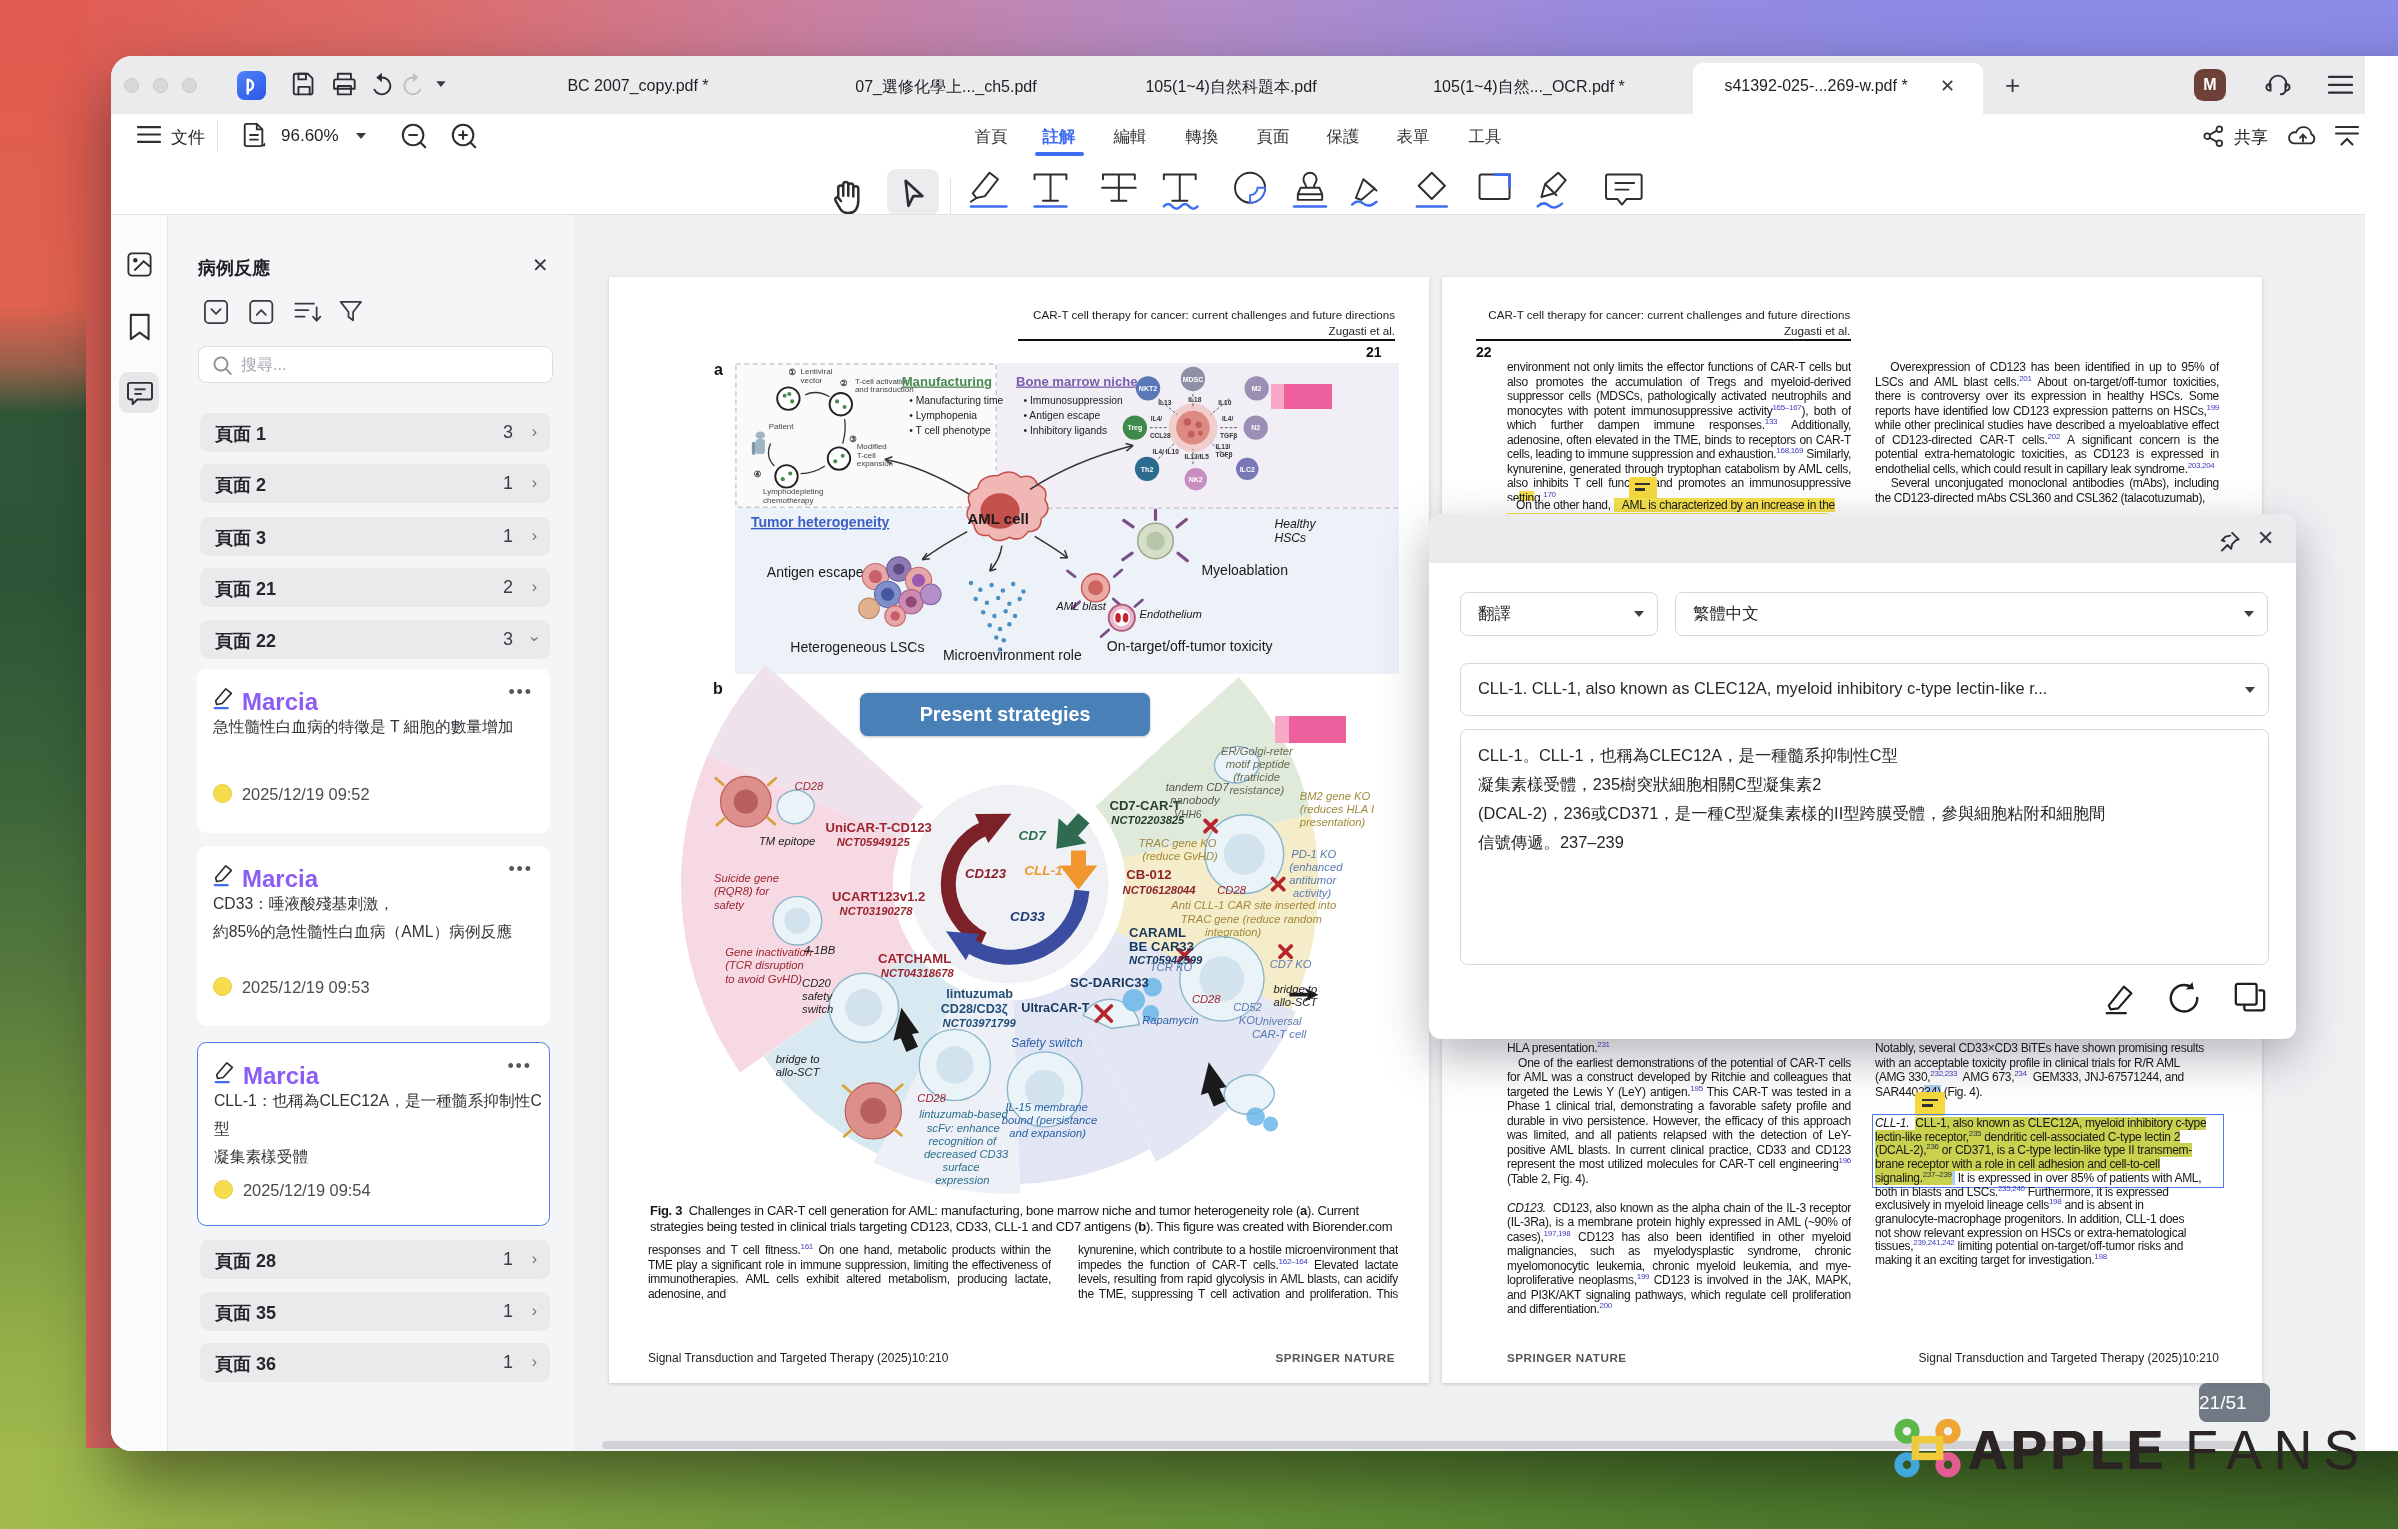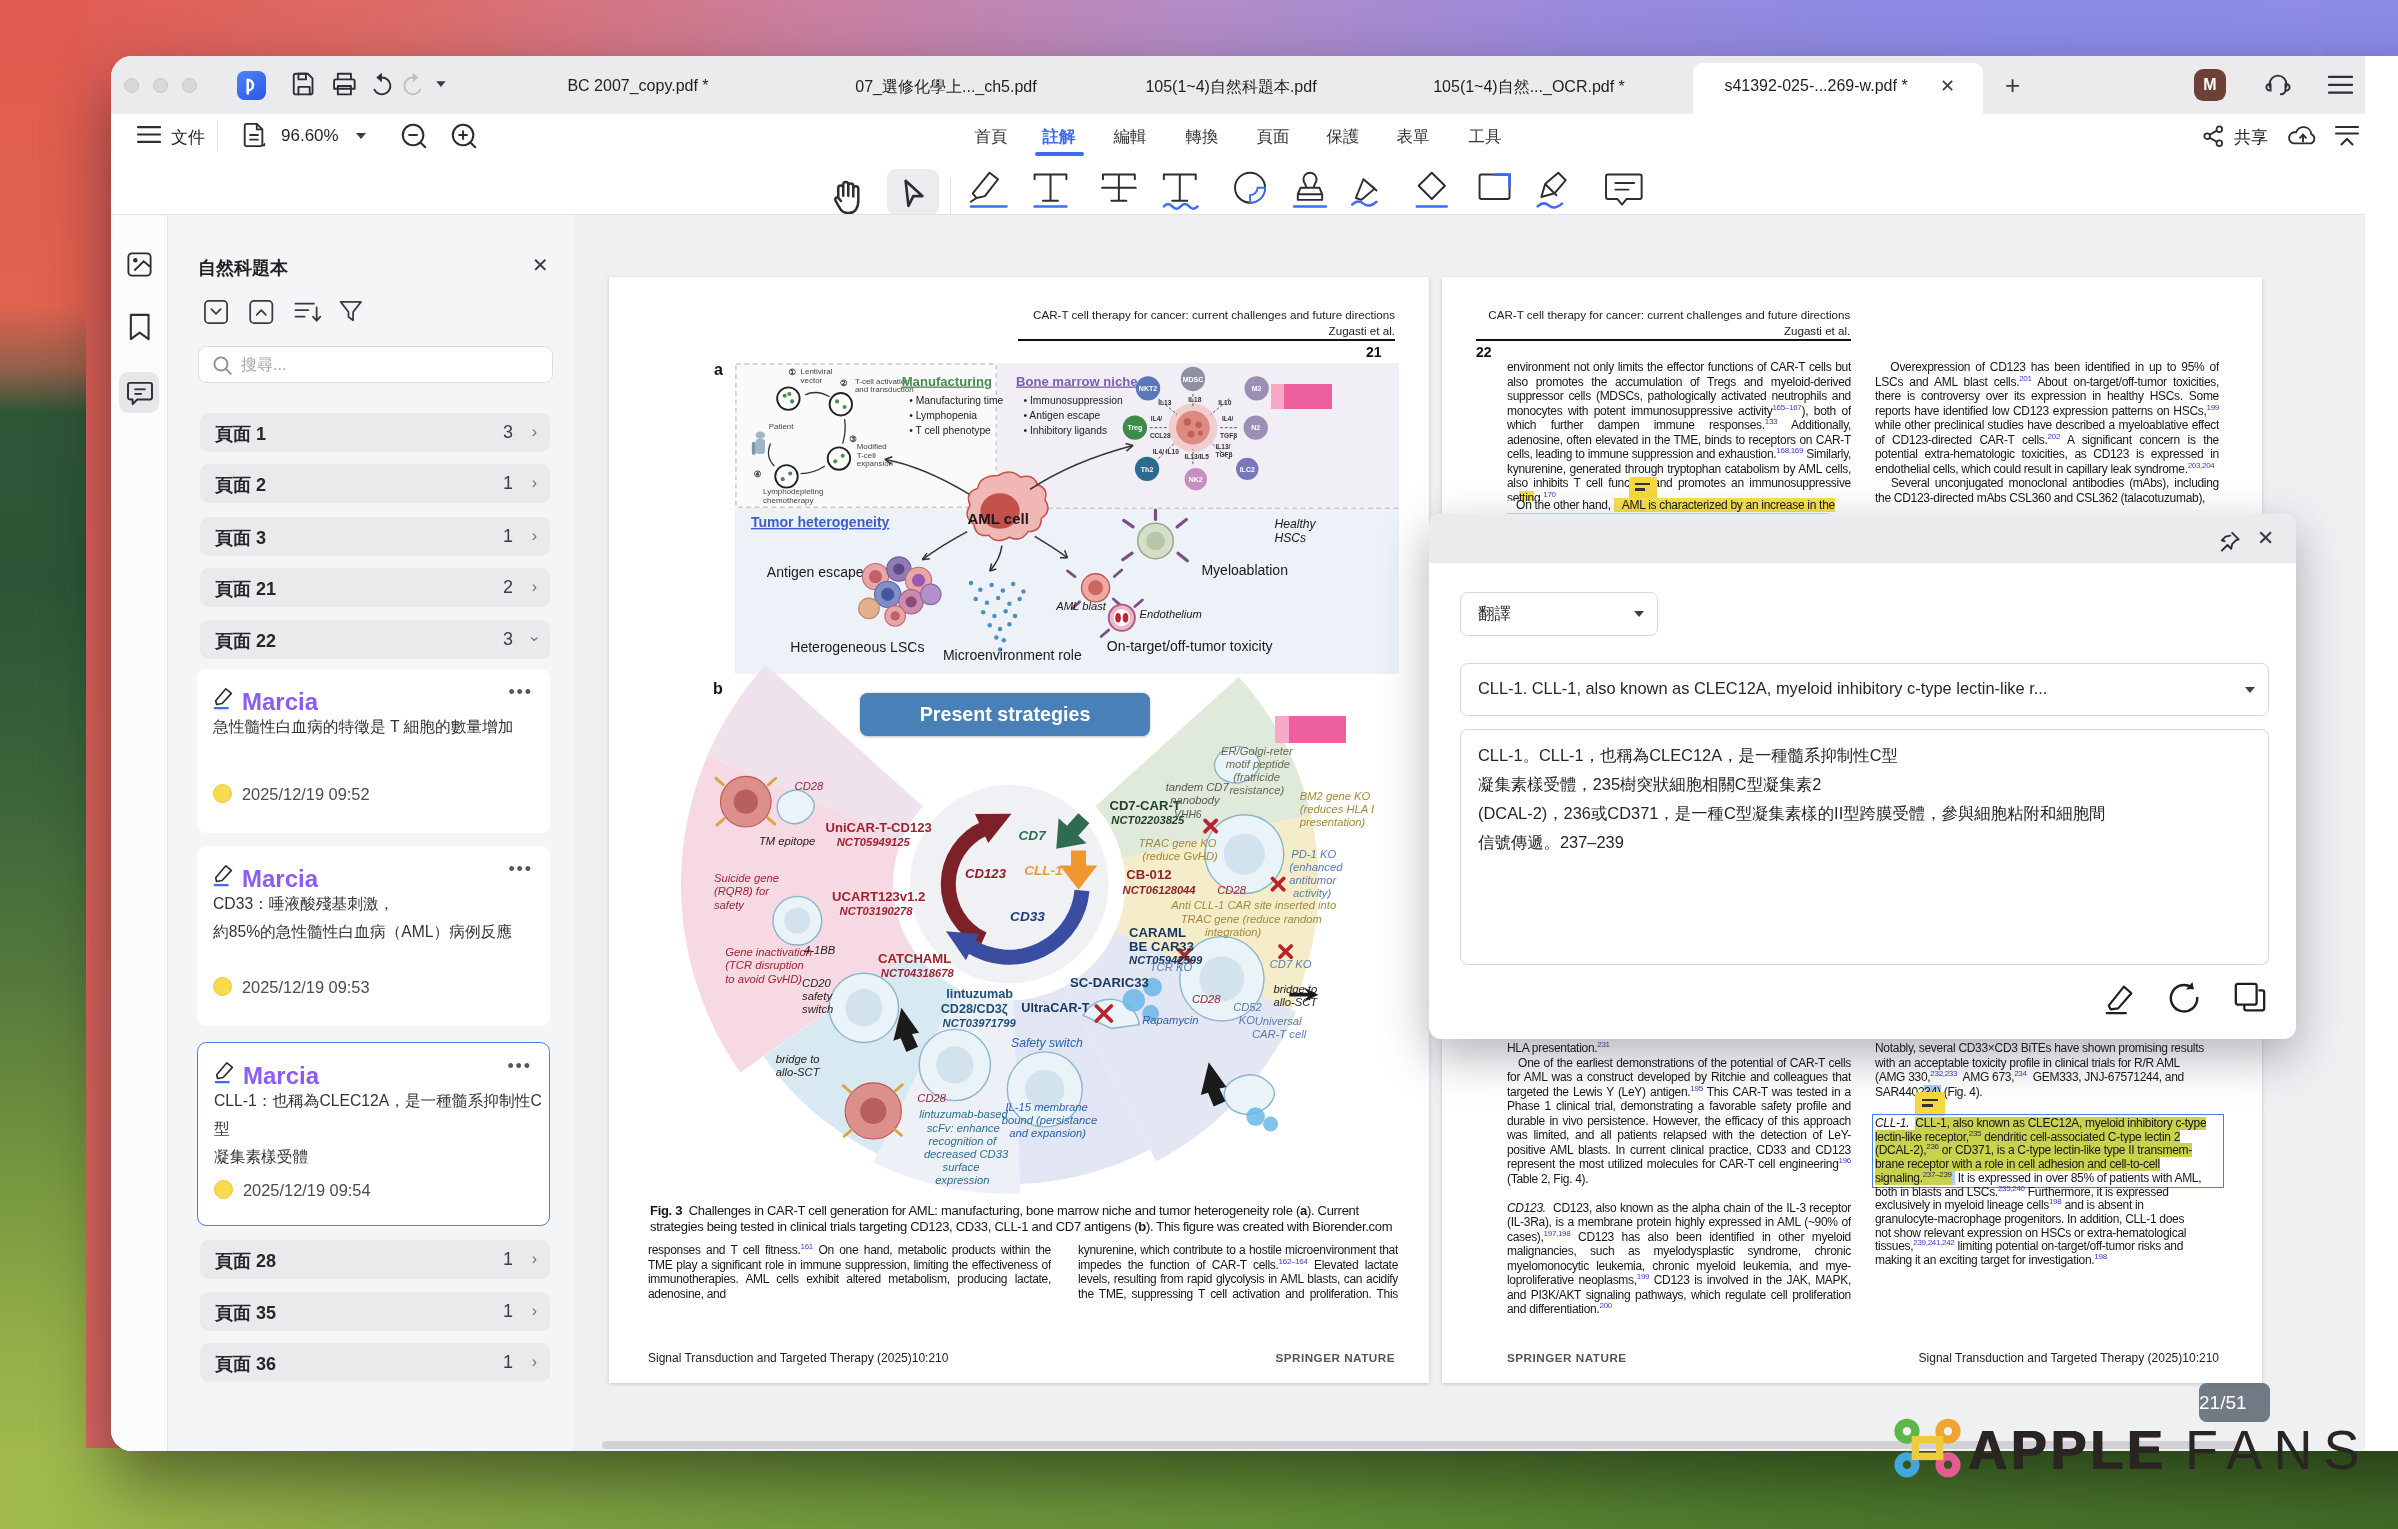--- a/index.html
+++ b/index.html
@@ -216,21 +216,21 @@
           <path d="M3 2 h19 v26 l-9.5-7 -9.5 7 z" fill="none" stroke="#2d2d33" stroke-width="2.2" stroke-linejoin="round"></path>
         </svg>
     <div class="abs" style="left:8.4px;top:157px;width:40px;height:41px;background:#e7e7ea;border-radius:9.4px;"></div>
     <svg class="abs" style="left:16px;top:166px;" width="26" height="24" viewBox="0 0 28 26">
           <path d="M3 2 h22 a2 2 0 0 1 2 2 v14 a2 2 0 0 1 -2 2 h-14 l-5 5 v-5 h-3 a2 2 0 0 1 -2-2 v-14 a2 2 0 0 1 2-2 z" fill="none" stroke="#2d2d33" stroke-width="2.1" stroke-linejoin="round"></path>
           <line x1="8" y1="9" x2="20" y2="9" stroke="#2d2d33" stroke-width="2"></line>
           <line x1="8" y1="14" x2="16" y2="14" stroke="#2d2d33" stroke-width="2"></line>
         </svg>
   </div>
   <div id="panel">
-    <div class="abs" style="left:30px;top:41px;font-size:18px;font-weight:bold;color:#202025;">自然科題本</div>
+    <div class="abs" style="left:30px;top:41px;font-size:18px;font-weight:bold;color:#202025;">病例反應</div>
     <div class="abs" style="left:364px;top:39px;font-size:19.7px;color:#3a3a40;">✕</div>
     <svg class="abs" style="left:34px;top:85px;" width="281" height="24" viewBox="0 0 300 26">
       <g fill="none" stroke="#3a3a40" stroke-width="1.9" stroke-linejoin="round" stroke-linecap="round">
         <rect x="1" y="1" width="24" height="24" rx="4"></rect>
             <path d="M8 10 l5 5 5-5"></path>
         <rect x="50" y="1" width="24" height="24" rx="4"></rect>
             <path d="M57 16 l5-5 5 5"></path>
         <path d="M99 4 h20 M99 11 h14 M99 18 h10 M122 8 v14 M118 18 l4 4.5 4-4.5"></path>
         <path d="M148 2 h22 l-8.5 11 v9 l-5 -3.5 v-5.5 z"></path>
       </g>
@@ -729,20 +729,24 @@
   <div id="fpanel">
     <div id="fphead"></div>
     <svg class="abs" style="left:790px;top:16px;" width="22.5" height="22.5" viewBox="0 0 24 24">
           <path d="M14 3 l7 7 -3 1 -4 4 -1 5 -4-4 -6 6 M6 12 l-3-1 4-4 5-1" fill="none" stroke="#2d2d33" stroke-width="2" stroke-linejoin="round" stroke-linecap="round"></path>
         </svg>
     <div class="abs" style="left:828px;top:12px;font-size:20.6px;color:#3a3a40;">✕</div>
     <div class="dd" style="left:31px;top:78px;width:198px;">
           <span style="position:absolute;left:17px;top:10.3px;">翻譯</span>
           <div class="ddc"></div>
         </div>
+    <div class="dd" style="left:246px;top:78px;width:593px;">
+          <span style="position:absolute;left:17px;top:10.3px;">繁體中文</span>
+          <div class="ddc"></div>
+        </div>
     <div class="dd" style="left:31px;top:149px;width:809px;height:53px;">
           <span style="position:absolute;left:17px;top:15px;">CLL-1. CLL-1, also known as CLEC12A, myeloid inhibitory c-type lectin-like r...</span>
           <div class="ddc" style="top:23.4px;"></div>
         </div>
     <div class="dd" style="left:31px;top:215px;width:809px;height:236px;font-size:16.4px;">
       <div style="position:absolute;left:17px;top:11.2px;line-height:29px;">CLL-1。CLL-1，也稱為CLEC12A，是一種髓系抑制性C型<br>凝集素樣受體，235樹突狀細胞相關C型凝集素2<br>(DCAL-2)，236或CD371，是一種C型凝集素樣的II型跨膜受體，參與細胞粘附和細胞間<br>信號傳遞。237–239</div>
     </div>
     <svg class="abs" style="left:674px;top:467px;" width="36" height="34" viewBox="0 0 38 36">
           <path d="M6 26 L22 6 30 13 16 29 8 30 Z" fill="none" stroke="#1e1e23" stroke-width="2.3" stroke-linejoin="round"></path>
           <line x1="4" y1="34" x2="24" y2="34" stroke="#1e1e23" stroke-width="2.6" stroke-linecap="round"></line>

